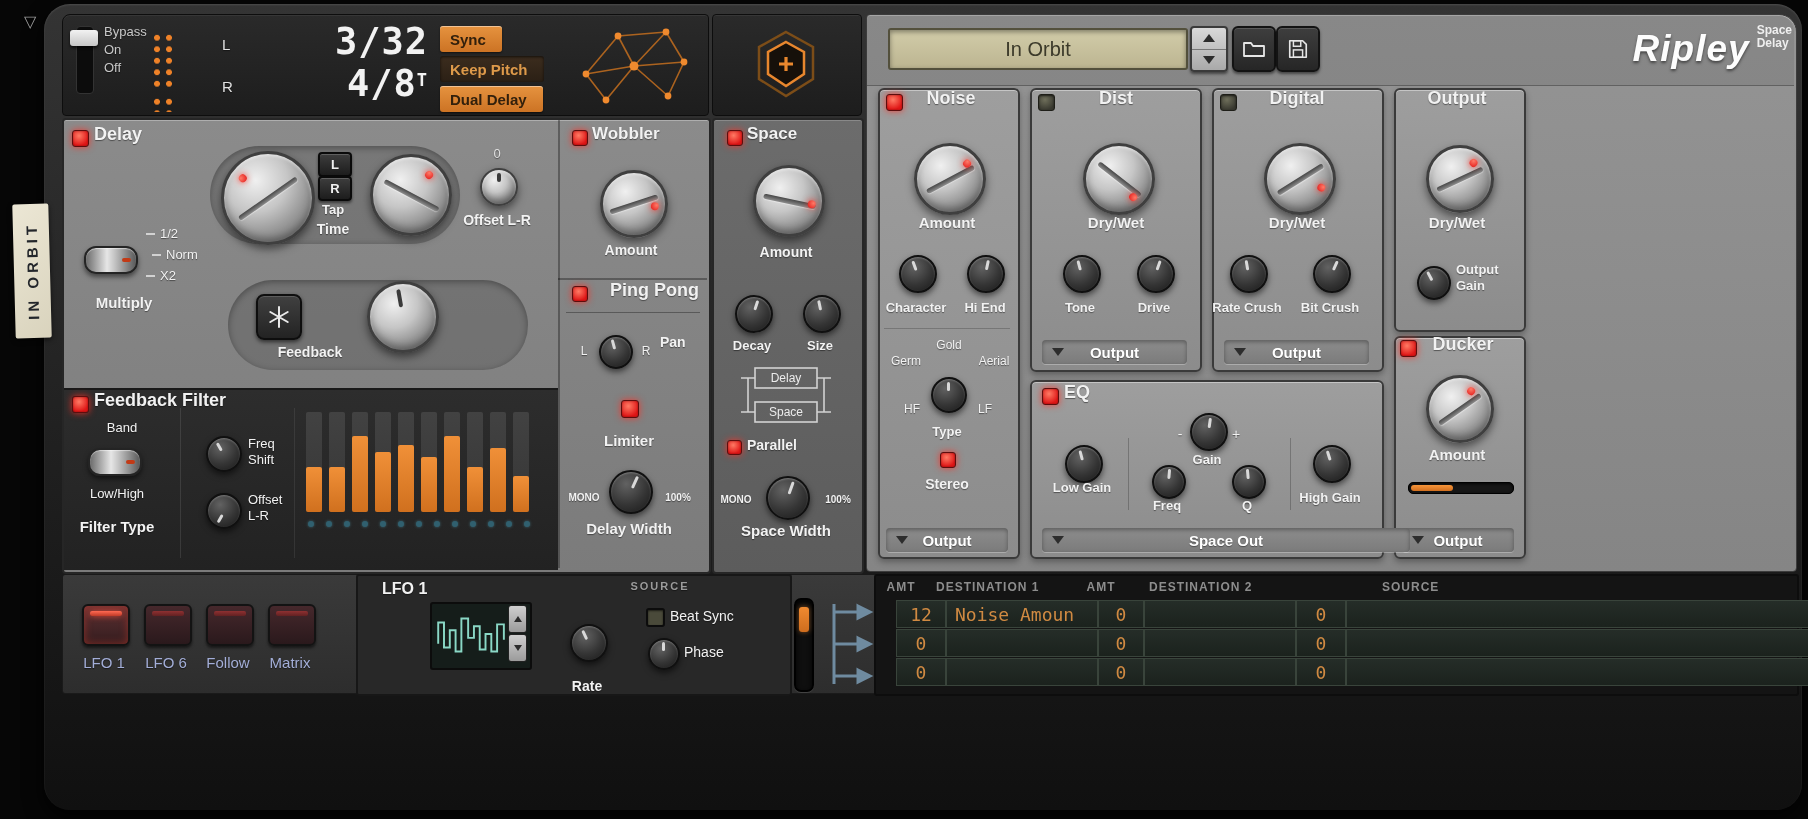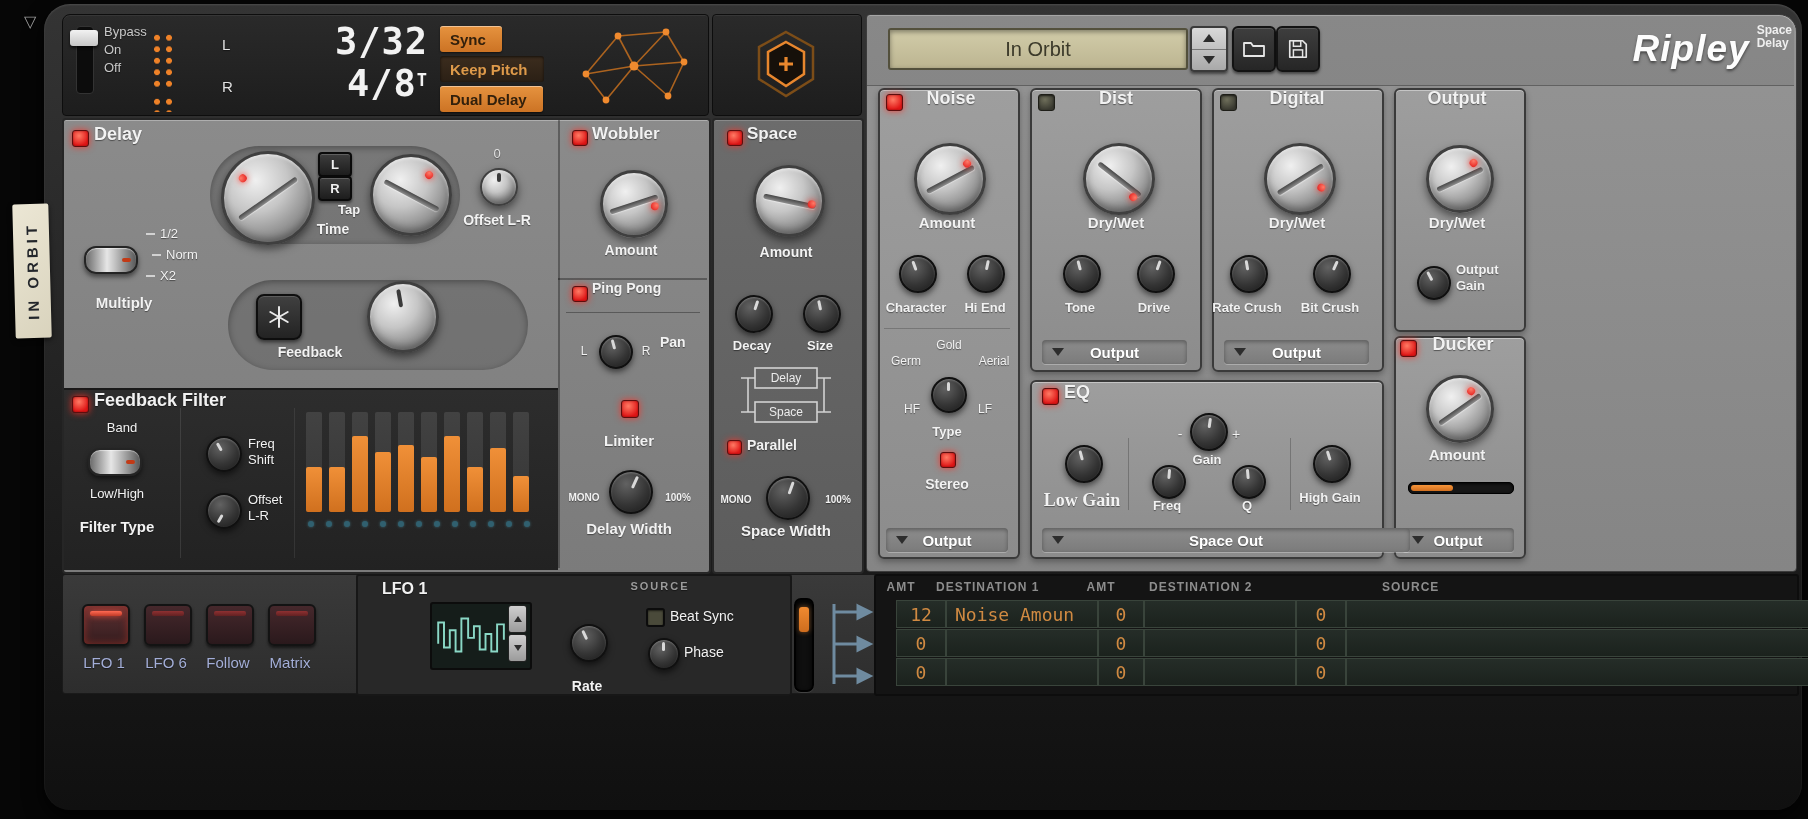--- a/index.html
+++ b/index.html
@@ -273,21 +273,21 @@
   <div class="knob k-metal" style="left:370px;top:154px;width:76px;height:76px;--rot:28deg;--dot:42deg;">
       <span class="slot"></span>
       <span class="rdot"></span>
     </div>
   <div class="keybtn" style="left:318px;top:152px;">
       <span>L</span>
     </div>
   <div class="keybtn" style="left:318px;top:176px;">
       <span>R</span>
     </div>
-  <div class="lbl b c" style="left:333px;top:202px;font-size:13px;margin-left:16px;">Tap</div>
+  <div class="lbl b c" style="left:333px;top:202px;font-size:13px;">Tap</div>
   <div class="lbl b c" style="left:333px;top:221px;font-size:14px;">Time</div>
 
   <div class="lbl c" style="left:497px;top:146px;font-size:13px;color:#e0e0e0;">0</div>
   <div class="knob k-metal" style="left:480px;top:168px;width:34px;height:34px;border-width:2px;--rot:0deg;">
       <span class="tick"></span>
     </div>
   <div class="lbl b c" style="left:497px;top:212px;font-size:14px;">Offset L-R</div>
 
   <div class="hswitch" style="left:84px;top:246px;"></div>
   <div class="lbl opt" style="left:146px;top:226px;font-size:13px;"><span>1/2</span></div>
@@ -310,21 +310,21 @@
 
   <span class="led" style="left:572px;top:130px;width:14px;height:14px;"></span>
   <div class="lbl b" style="left:592px;top:124px;font-size:17px;">Wobbler</div>
   <div class="knob k-metal" style="left:600px;top:170px;width:62px;height:62px;--rot:-18deg;--dot:96deg;">
       <span class="slot"></span>
       <span class="rdot"></span>
     </div>
   <div class="lbl b c" style="left:631px;top:242px;font-size:14px;">Amount</div>
 
   <span class="led" style="left:572px;top:286px;width:14px;height:14px;"></span>
-  <div class="lbl b" style="left:592px;top:280px;font-size:14px;">Ping Pong</div>
+  <div class="lbl b" style="left:610px;top:280px;font-size:18px;">Ping Pong</div>
   <div class="lbl c" style="left:584px;top:344px;font-size:12px;">L</div>
   <div class="knob k-dark" style="left:599px;top:335px;width:30px;height:30px;--rot:-15deg;">
       <span class="tick"></span>
     </div>
   <div class="lbl c" style="left:646px;top:344px;font-size:12px;">R</div>
   <div class="lbl b" style="left:660px;top:334px;font-size:14px;">Pan</div>
 
   <div class="abs" style="left:64px;top:388px;width:494px;height:180px;background:linear-gradient(#2d2d2d,#222);border-top:2px solid #191919;"></div>
   <span class="led" style="left:72px;top:396px;width:15px;height:15px;"></span>
   <div class="lbl b" style="left:94px;top:390px;font-size:18px;">Feedback Filter</div>
@@ -544,21 +544,21 @@
       <span class="tri"></span>
       <span class="ddl">Output</span>
     </div>
 
   <div class="card" style="left:1030px;top:380px;width:350px;height:175px;"></div>
   <span class="led" style="left:1042px;top:388px;width:15px;height:15px;"></span>
   <div class="lbl b" style="left:1064px;top:382px;font-size:18px;">EQ</div>
   <div class="knob k-dark" style="left:1065px;top:445px;width:34px;height:34px;--rot:-15deg;">
       <span class="tick"></span>
     </div>
-  <div class="lbl b c" style="left:1082px;top:490px;font-size:18px;font-family:Liberation Serif, serif;">Low Gain</div>
+  <div class="lbl b c" style="left:1082px;top:480px;font-size:13px;">Low Gain</div>
   <div class="vr" style="left:1128px;top:438px;width:1px;height:72px;background:rgba(0,0,0,.22);"></div>
   <div class="lbl c" style="left:1180px;top:426px;font-size:14px;">-</div>
   <div class="knob k-dark" style="left:1190px;top:413px;width:34px;height:34px;--rot:8deg;">
       <span class="tick"></span>
     </div>
   <div class="lbl c" style="left:1236px;top:426px;font-size:14px;">+</div>
   <div class="lbl b c" style="left:1207px;top:452px;font-size:13px;">Gain</div>
   <div class="knob k-dark" style="left:1152px;top:465px;width:30px;height:30px;--rot:5deg;">
       <span class="tick"></span>
     </div>

